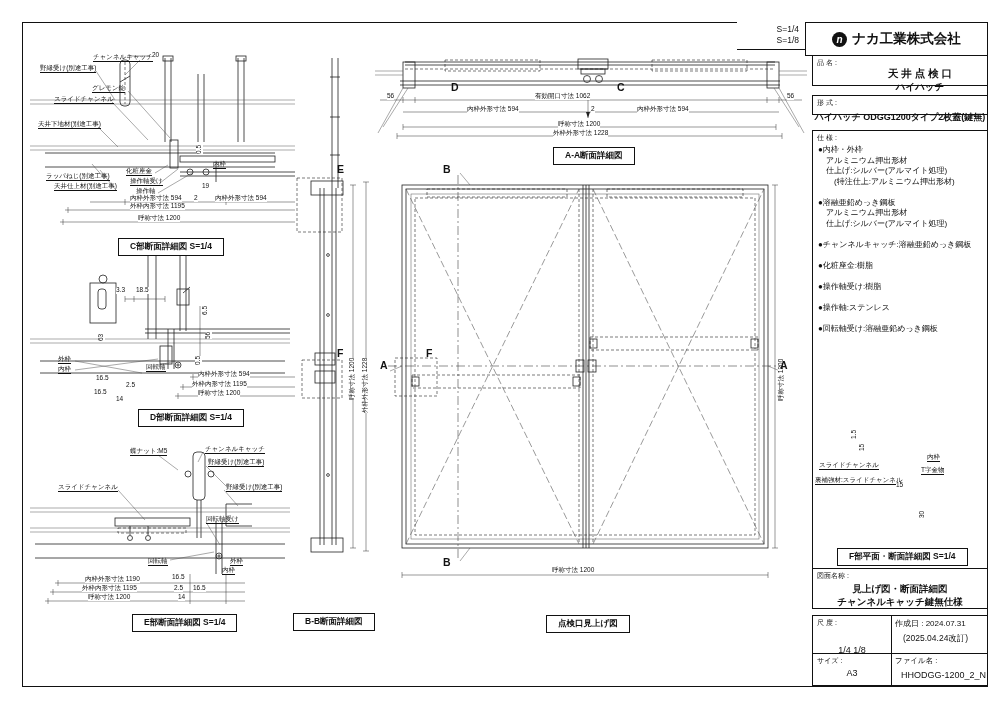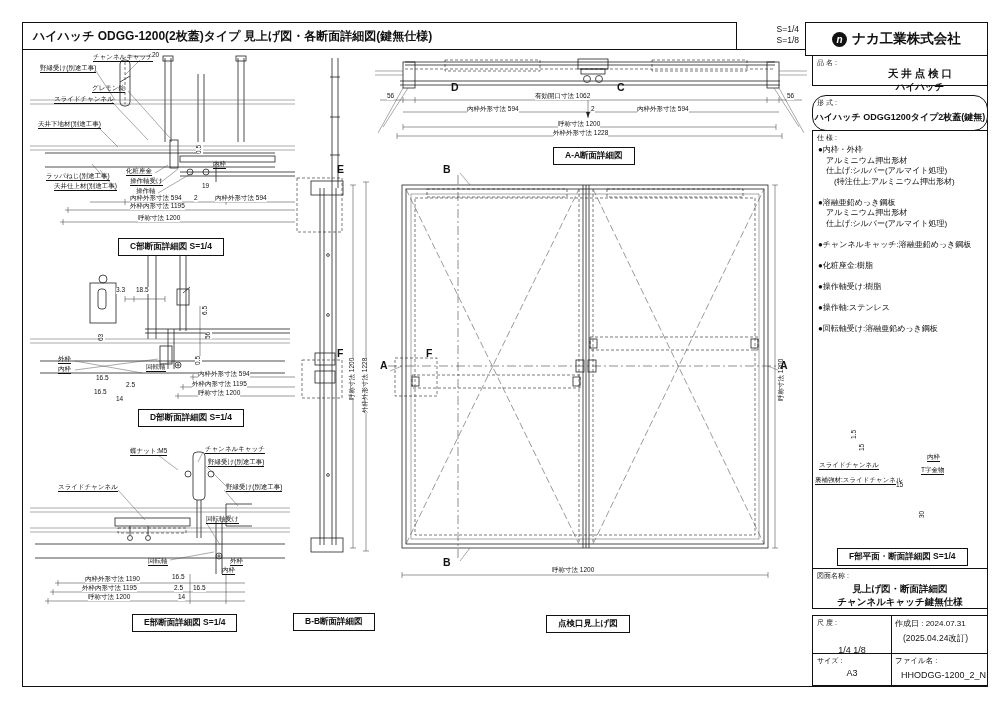--- a/index.html
+++ b/index.html
@@ -38,36 +38,35 @@
   svg .diag{stroke-dasharray:7 3;stroke-width:0.6;stroke:#555;}
   svg .dimline{stroke-width:0.5;stroke:#333;}
   svg .fill{fill:#222;stroke:none;}
 </style>
 </head>
 <body>
 
 <div class="sheet">
   <div class="border-outer"></div>
 
-  <div class="titlebar">ハイハッチ ODGG-1200(2枚蓋)タイプ 見上げ図・各断面詳細図(鍵無仕様)</div>
   <div class="scalebox">
     <div>S=1/4</div>
     <div>S=1/8</div>
   </div>
   <div class="companybox">
     <span class="logo">n</span>
     <span>ナカ工業株式会社</span>
   </div>
 
   <div class="rc" style="top:55px;height:31px;padding-left:40px;">
     <div class="rc-label">品 名 :</div>
     <div class="rc-center" style="margin-top:11px;font-size:10.5px;font-weight:bold;">天 井 点 検 口</div>
     <div class="rc-center" style="font-size:9.5px;font-weight:bold;">ハイハッチ</div>
   </div>
-  <div class="rc" style="top:95px;height:36px;border-radius:14px;">
+  <div class="rc" style="top:95px;height:20px;">
     <div class="rc-label">形 式 :</div>
     <div class="rc-center" style="margin-top:15px;font-size:9px;font-weight:bold;">ハイハッチ ODGG1200タイプ2枚蓋(鍵無)</div>
   </div>
   <div class="rc" style="top:130px;height:439px;">
     <div class="rc-label">仕 様 :</div>
     <div style="position:absolute;left:5px;top:14px;right:2px;">
 
     <div class="spec-line">●内枠・外枠</div>
         <div class="spec-line">　アルミニウム押出形材</div>
         <div class="spec-line">　仕上げ:シルバー(アルマイト処理)</div>

